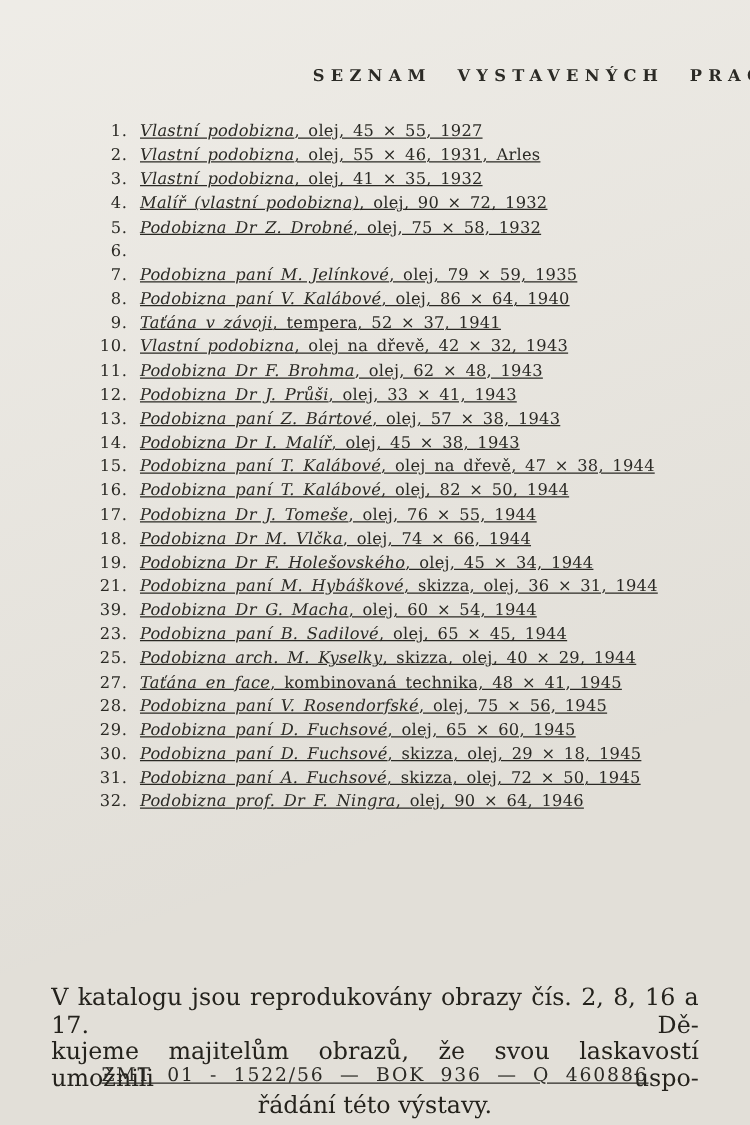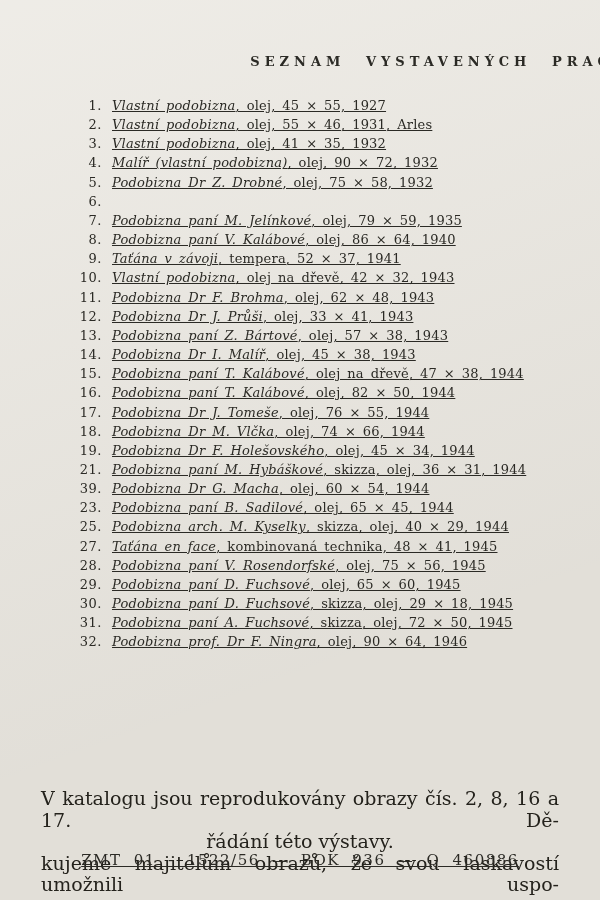--- a/index.html
+++ b/index.html
@@ -193,19 +193,19 @@
   </li>
 
   <li class="row">
     <span class="num">32.</span>
     <span class="entry"><i class="t">Podobizna prof. Dr F. Ningra</i><span class="d">, olej, 90 × 64, 1946</span></span>
   </li>
 </ol>
 
   <div class="footer">
     <div class="footer-line j">V katalogu jsou reprodukovány obrazy čís. 2, 8, 16 a 17. Dě-</div>
+    <div class="footer-line j">kujeme majitelům obrazů, že svou laskavostí umožnili uspo-</div>
     <div class="footer-line c">řádání této výstavy.</div>
-    <div class="footer-line j">kujeme majitelům obrazů, že svou laskavostí umožnili uspo-</div>
   </div>
 
   <div class="imprint">ZMT 01 - 1522/56 — BOK 936 — Q 460886</div>
 
 </div>
 
 </body></html>

